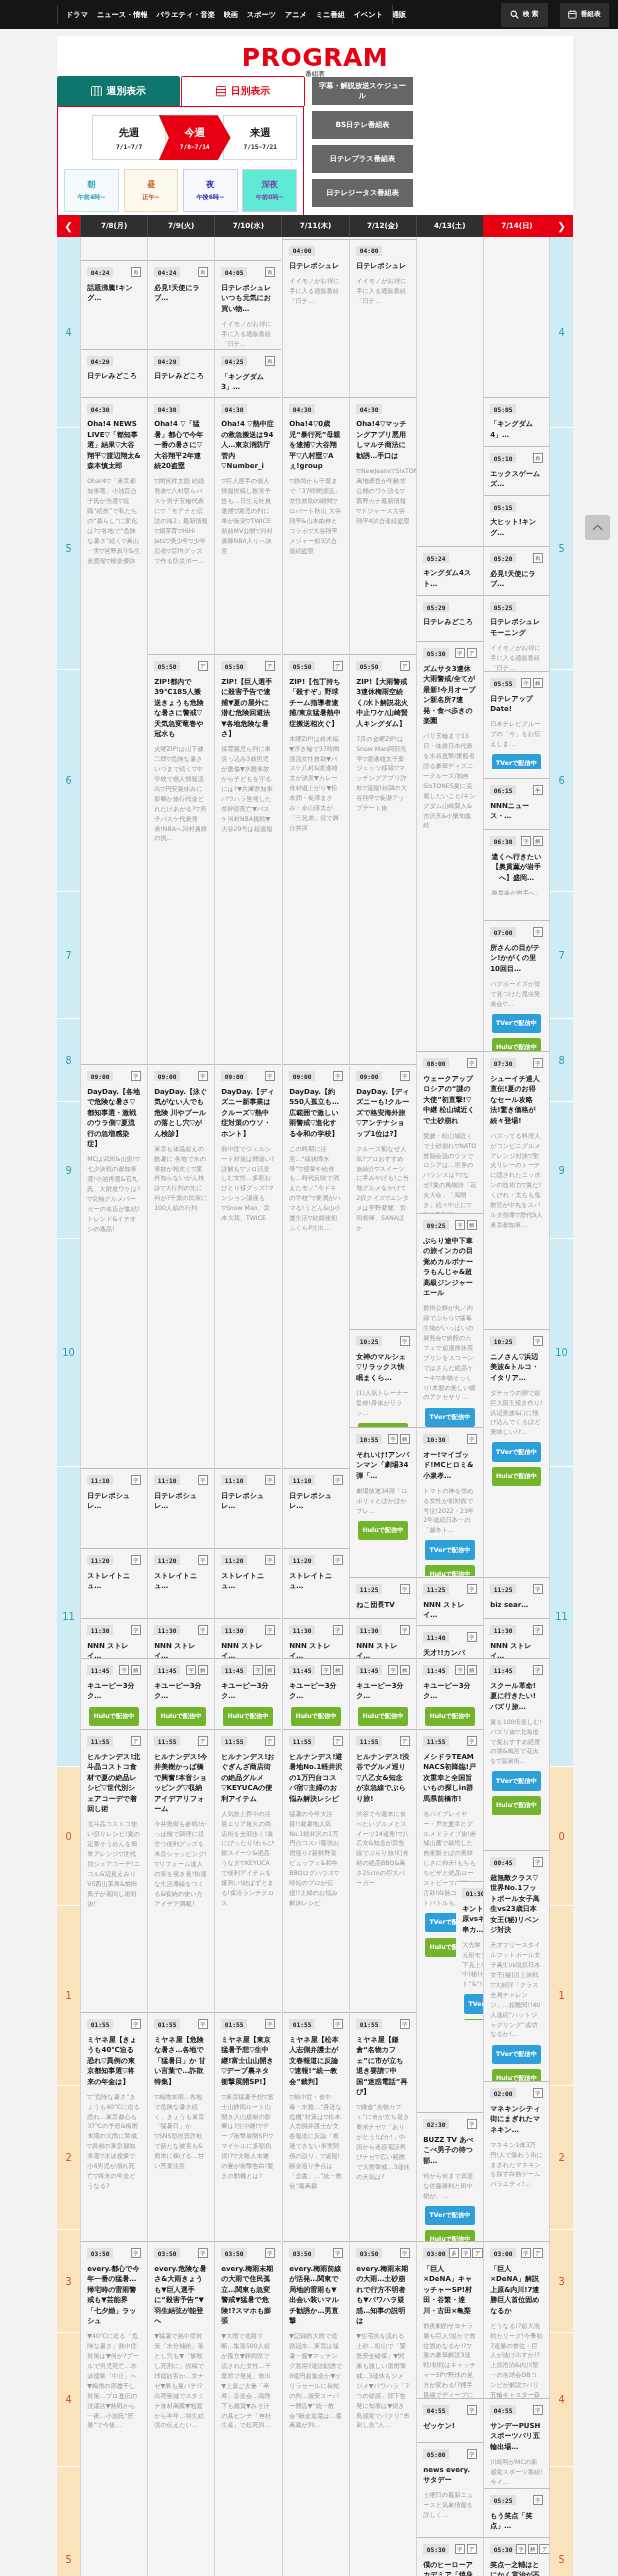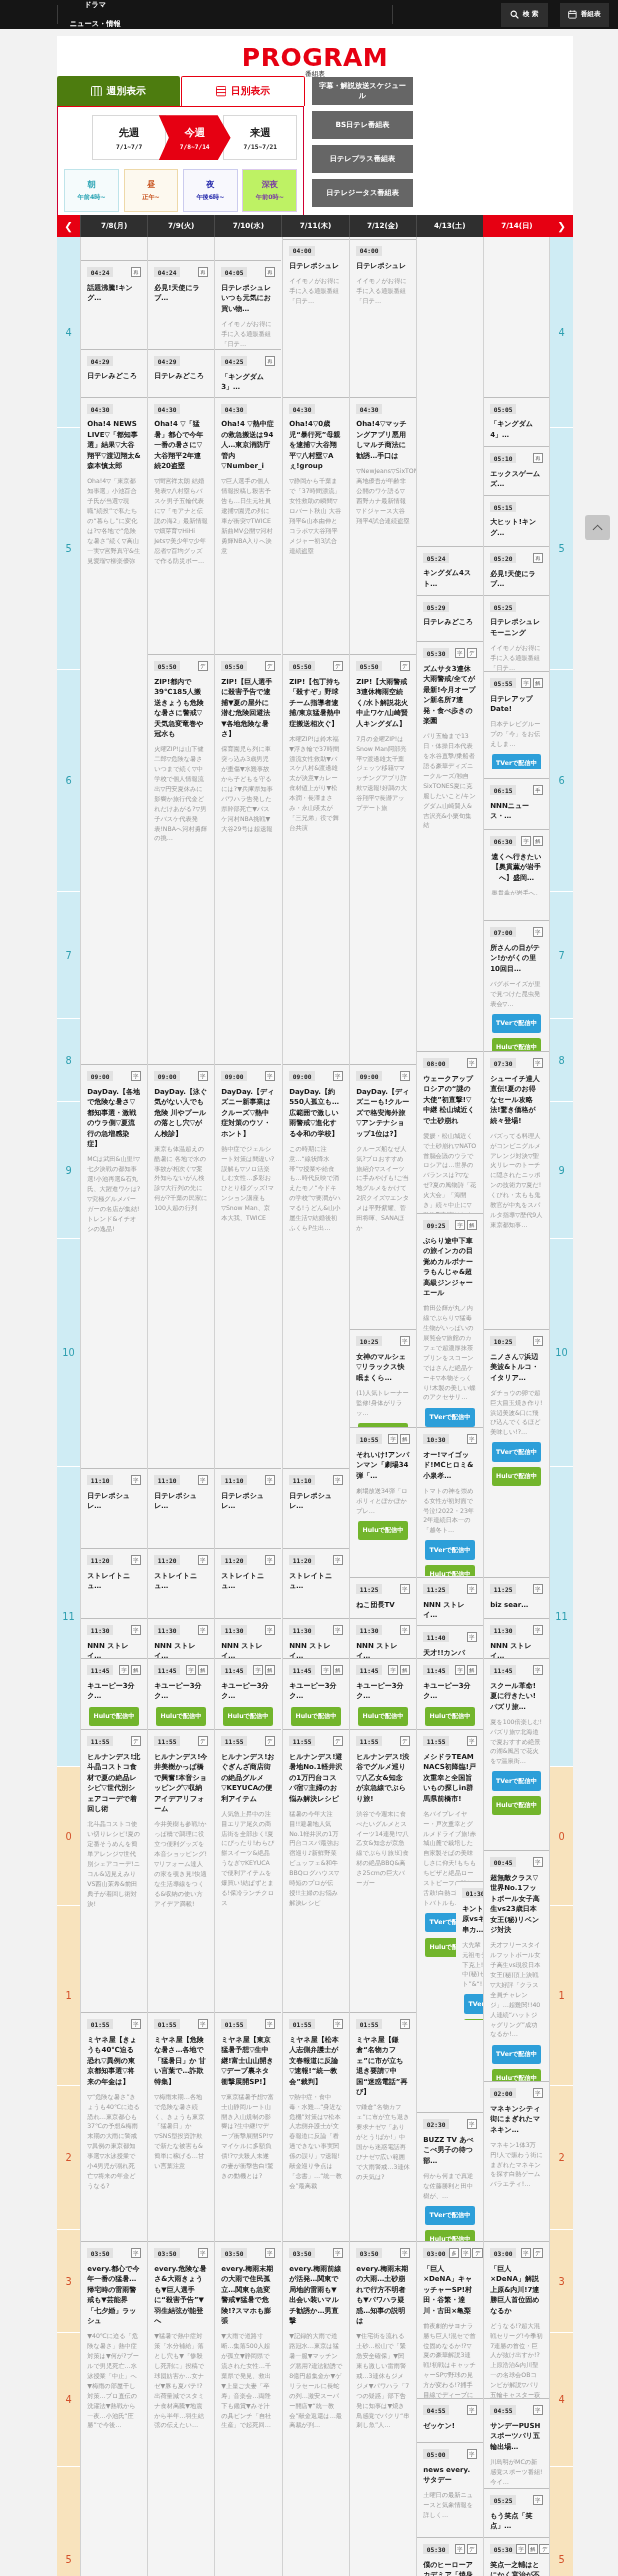--- a/index.html
+++ b/index.html
@@ -6,47 +6,47 @@
   html,body { width:618px; }
   body {
     position:relative; width:618px; height:3091px; overflow:hidden;
     background:#f2f2f2;
     font-family:"DejaVu Sans","Liberation Sans",sans-serif;
     -webkit-font-smoothing:antialiased;
   }
   
   .navbar { position:absolute; left:0; top:0; width:618px; height:29px; background:#151515; }
   .navbar .sep { position:absolute; top:5.2px; bottom:5.2px; width:0.5px; background:#3c3c3c; }
-  .nav-items { position:absolute; left:66px; top:0; height:29px; display:flex; align-items:center; gap:8.8px;flex-direction:column; }
+  .nav-items { position:absolute; left:66px; top:0; height:29px; display:flex; align-items:center; gap:8.8px; }
   .nav-item { color:#fff; font-size:7.2px; font-weight:bold; white-space:nowrap; cursor:pointer; }
   .nav-btn { position:absolute; top:2.6px; height:24px; background:#2e2e2e; color:#fff; display:flex; align-items:center; justify-content:center; gap:3.6px; font-size:6.7px; font-weight:bold; cursor:pointer; }
   .nav-btn svg { display:block; }
   
   .card { position:absolute; left:57px; top:36px; width:516px; height:199px; background:#fff; }
   .page-title { position:absolute; left:0; top:7.2px; width:516px; text-align:center; color:#e60012; font-size:25px; font-weight:bold; letter-spacing:0.5px; }
   .page-sub { position:absolute; left:0; top:34px; width:516px; text-align:center; color:#222; font-size:6.7px; }
   .tab { position:absolute; top:40px; height:30px; display:flex; align-items:center; justify-content:center; gap:4.6px; font-size:9.8px; font-weight:bold; cursor:pointer; }
-  .tab.active { left:0; width:123px; background:#4d7c0f; color:#fff; border-radius:2.1px 2.1px 0 0; }
+  .tab.active { left:0; width:123px; background:#0f766e; color:#fff; border-radius:2.1px 2.1px 0 0; }
   .tab.inactive { left:124px; width:124px; background:#fff; color:#e60012; border:0.5px solid #e60012; border-bottom:none; border-radius:2.1px 2.1px 0 0; }
   .panel { position:absolute; left:0; top:70px; width:247px; height:116px; background:#fff; border:0.5px solid #cf0032; border-top:1px solid #e60012; }
   .weeks { position:absolute; left:6.2px; top:8.2px; width:233px; height:55px; display:flex;padding-left:28px; }
   .week { flex:1; height:45px; background:#fff; border:0.5px solid #d8d8d8; display:flex; flex-direction:column; align-items:center; justify-content:center; gap:3.1px; cursor:pointer; }
   .week .wl { font-size:10.3px; font-weight:bold; color:#222; }
   .week .wr { font-size:6.2px; font-weight:bold; color:#222; font-family:"DejaVu Sans Mono","Liberation Mono",monospace; }
   .week.active { background:#e60012; border:none; margin:0 -7.2px; z-index:2;
     clip-path:polygon(0 0, 82% 0, 100% 50%, 82% 100%, 0 100%, 14% 50%); }
   .week.active .wl, .week.active .wr { color:#fff; }
   .slots { position:absolute; left:6.2px; top:62px; width:233px; height:43px; display:flex; gap:4.6px; }
   .slot { flex:1; border-width:1px; border-style:solid; display:flex; flex-direction:column; align-items:center; justify-content:center; gap:2.6px; cursor:pointer; }
   .slot .sl { font-size:8.2px; font-weight:bold; }
   .slot .st { font-size:6.2px; font-weight:bold; }
   .slot.morning  { color:#2aa4b4; border-color:#bfe4ea; background:#f5fbfc; }
   .slot.noon     { color:#c8541f; border-color:#eed9a9; background:#fdf9ef; }
   .slot.evening  { color:#2b2fae; border-color:#ccccee; background:#f8f8fd; }
-  .slot.midnight { color:#7b3fa4; border-color:#dcc9ec; background:#bef264; }
+  .slot.midnight { color:#7b3fa4; border-color:#dcc9ec; background:#5eead4; }
   .side-btn { position:absolute; left:255px; width:101px; height:28px; background:#666; color:#fff; font-size:7.2px; font-weight:bold; display:flex; align-items:center; justify-content:center; text-align:center; line-height:1.35; cursor:pointer; padding:0 5.2px; }
   
   .dayhead { position:absolute; left:57px; top:215px; width:516px; height:22px; display:flex; }
   .arrow { width:23px; height:22px; background:#e60012; color:#fff; display:flex; align-items:center; justify-content:center; font-size:10.3px; font-weight:bold; cursor:pointer; }
   .dh { flex:1; height:22px; background:#2f2f2f; color:#fff; font-size:7.2px; font-weight:bold; display:flex; align-items:center; justify-content:center; border-left:0.5px solid #4a4a4a; cursor:pointer; }
   .dh.accent { background:#e60012; border-left-color:#e60012; }
   
   .grid { position:absolute; left:57px; top:237px; width:516px; height:2854px; background:#f4f4f4; }
   .gutter { position:absolute; top:0; width:23px; height:2854px; }
   .gutter.left { left:0; } .gutter.right { left:493px; }

